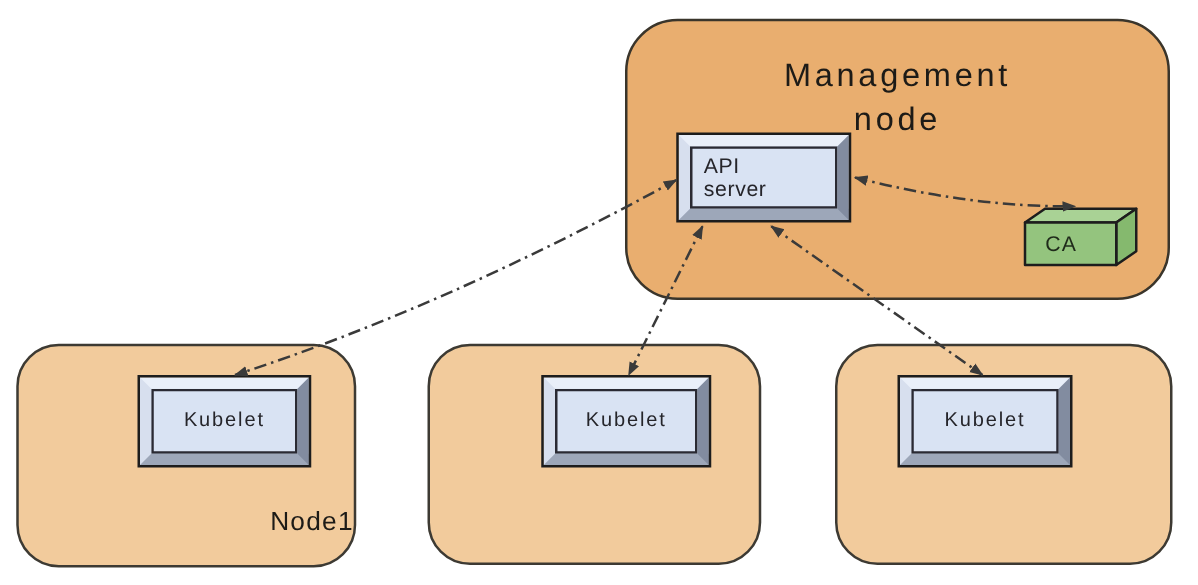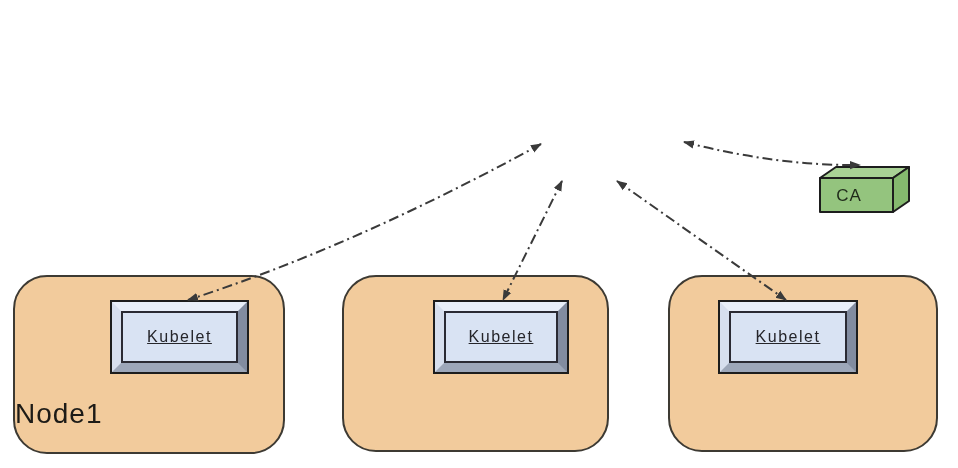--- a/index.html
+++ b/index.html
@@ -26,59 +26,67 @@
     font-size:26px;line-height:35px;letter-spacing:3px;white-space:pre-line;
     color:var(--text);
   }
   .node{
     border-radius:34px;background:var(--node-fill);z-index:1;
   }
   .node1{left:13px;top:275px;width:272px;height:179px;}
   .node2{left:342px;top:275px;width:267px;height:177px;}
   .node3{left:668px;top:275px;width:270px;height:177px;}
   .node-label{
-    position:absolute;bottom:22px;left:0;width:100%;text-align:left;
-    font-size:28px;letter-spacing:1px;color:var(--text);margin-top:26px;
+    position:absolute;bottom:22px;left:0;width:100%;text-align:right;
+    font-size:21px;letter-spacing:1px;color:var(--text);margin-top:26px;
   }
   .bevel{
     position:absolute;box-sizing:border-box;
     border:9px solid;
     border-color:var(--key-bevel-top) var(--key-bevel-right) var(--key-bevel-bottom) var(--key-bevel-left);
     background:var(--key-face);
     outline:2px solid var(--key-outline);
     box-shadow:inset 0 0 0 2px var(--key-inner-line);
     display:flex;align-items:center;z-index:2;
   }
   .api-box{left:41px;top:91px;width:136px;height:68px;}
   .api-label{
     font-size:17px;line-height:19px;padding-left:11px;white-space:pre-line;
     color:#25252A;letter-spacing:0.5px;
   }
   .kubelet{justify-content:center;}
-  .kubelet-label{font-size:16px;letter-spacing:1.5px;color:#25252A;text-decoration:underline;}
+  .kubelet-label{font-size:16px;letter-spacing:1.5px;color:#25252A;}
   .k1{left:97px;top:25px;width:135px;height:70px;}
   .k2{left:91px;top:25px;width:132px;height:70px;}
   .k3{left:50px;top:25px;width:136px;height:70px;}
   svg.overlay{position:absolute;left:0;top:0;z-index:5;pointer-events:none;}
   .arrow{
     fill:none;stroke:var(--arrow);stroke-width:2;
     stroke-dasharray:10 4 2 4;
   }
   #ah path{fill:var(--arrow);}
   .ca-face{stroke:var(--ca-outline);stroke-width:2;stroke-linejoin:round;}
   .ca-f{fill:var(--ca-front);}
   .ca-t{fill:var(--ca-top);}
   .ca-s{fill:var(--ca-side);}
   .ca-text{font-family:"Liberation Sans","DejaVu Sans",sans-serif;font-size:17px;letter-spacing:1px;fill:#1F2A1A;}
 </style>
 </head>
 <body>
 
 <div class="canvas">
 
+  <div class="round-box mgmt">
+    <div class="mgmt-title">Management
+node</div>
+    <div class="bevel api-box">
+      <div class="api-label">API
+server</div>
+    </div>
+  </div>
 
   <div class="round-box node node1">
     <div class="bevel kubelet k1">
       <span class="kubelet-label">Kubelet</span>
     </div>
     <div class="node-label">Node1</div>
   </div>
 
   <div class="round-box node node2">
     <div class="bevel kubelet k2">

